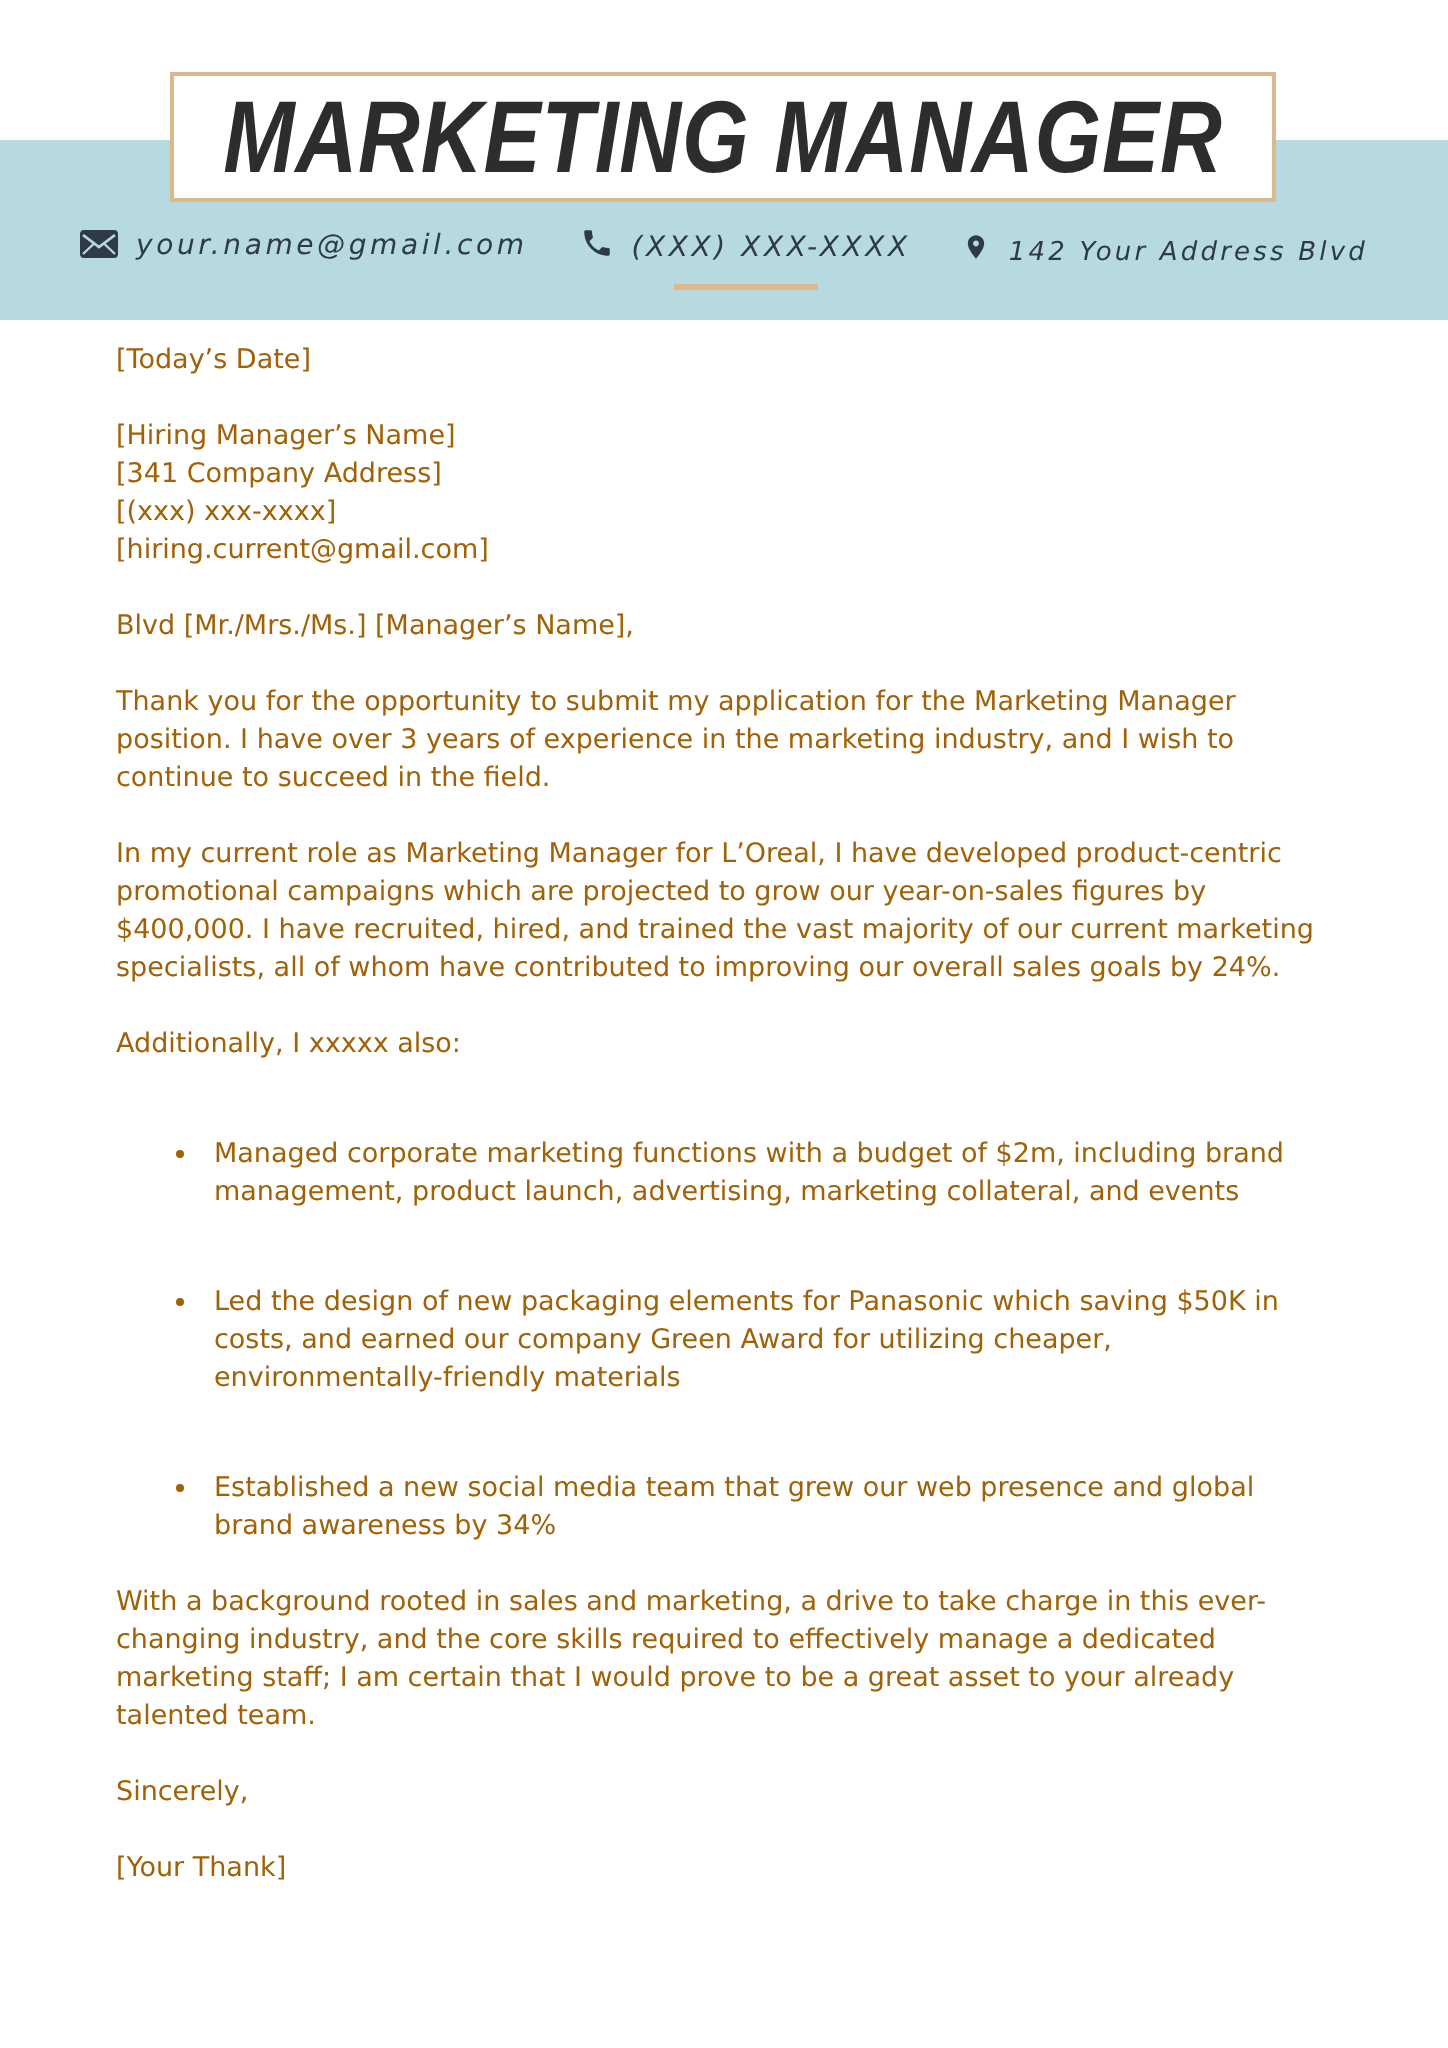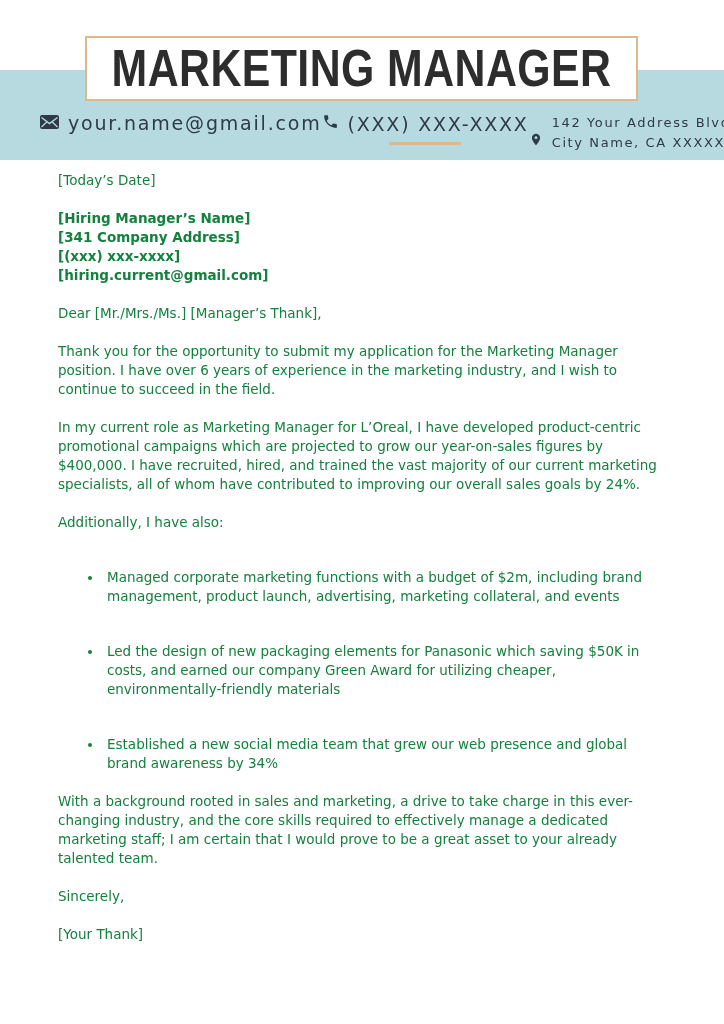--- a/index.html
+++ b/index.html
@@ -3,57 +3,57 @@
 <meta charset="utf-8">
 <style>
   html,body{margin:0;padding:0;}
   body{
     width:724px;height:1024px;background:#ffffff;overflow:hidden;
     font-family:"DejaVu Sans",sans-serif;
   }
   .page{position:relative;width:724px;height:1024px;background:#ffffff;}
 
   
-  .letterhead{position:relative;height:127px;}
+  .letterhead{position:relative;height:127px;font-style:italic;}
   .band{position:absolute;top:70px;left:0;width:724px;height:90px;background:#b7dae1;}
   .title-box{
     position:absolute;top:36px;left:85px;width:553px;height:65px;
     background:#ffffff;border:2px solid #dcb98c;box-sizing:border-box;
     display:flex;align-items:center;justify-content:center;
   }
   .title-box h1{
     margin:0;font-family:"Liberation Sans",sans-serif;font-weight:bold;
     font-size:51px;line-height:1;color:#2d2d2d;white-space:nowrap;
     transform:scaleX(0.84);transform-origin:center;letter-spacing:0.5px;
   }
   .contact-row{
     position:absolute;top:113px;left:40px;width:644px;
     display:flex;justify-content:space-between;align-items:flex-start;
     color:#2e3b46;
   }
   .contact-item{display:flex;align-items:center;gap:9px;}
   .contact-item .ctext{
-    font-size:19px;letter-spacing:1.8px;white-space:nowrap;line-height:20px;
+    font-size:14px;letter-spacing:1.8px;white-space:nowrap;line-height:20px;
   }
   .contact-phone{position:relative;justify-content:space-between;}
   .phone-underline{
     position:absolute;left:50%;bottom:-11px;transform:translateX(-50%);
     width:72px;height:3px;background:#dcb98c;
   }
   .contact-address{align-items:flex-end;}
   .contact-address svg{margin-top:1px;}
   .addr-lines{font-size:13px;line-height:20px;letter-spacing:1.6px;white-space:nowrap;}
 
   
   .letter{
     padding:44px 56px 0 58px;
-    font-size:13.5px;line-height:19px;color:#15803d;
+    font-size:13.5px;line-height:19px;color:#a16207;
   }
   .letter p{margin:0 0 19px 0;}
-  .recipient{margin:0 0 19px 0;font-weight:bold;}
+  .recipient{margin:0 0 19px 0;}
   .letter ul{margin:0 0 19px 0;padding:0 0 0 45px;list-style:disc;}
   .letter li{padding-left:4px;margin-top:36px;}
 </style>
 </head>
 <body>
 
 <div class="page">
 
   <header class="letterhead">
     <div class="band"></div>
@@ -86,43 +86,42 @@
       </div>
 
       <div class="contact-item contact-address">
         <span>
           <svg width="14" height="19" viewBox="0 0 24 24">
             <path fill="#2e3b46" d="M12 2C8.13 2 5 5.13 5 9c0 5.25 7 13 7 13s7-7.75 7-13c0-3.87-3.13-7-7-7zm0 9.5c-1.38 0-2.5-1.12-2.5-2.5S10.62 6.5 12 6.5s2.5 1.12 2.5 2.5-1.12 2.5-2.5 2.5z"></path>
           </svg>
         </span>
         <div class="addr-lines">
           <div>142 Your Address Blvd</div>
-          <div>City Name, CA XXXXX</div>
         </div>
       </div>
 
     </div>
   </header>
 
   <main class="letter">
     <p>[Today’s Date]</p>
 
     <div class="recipient">
       <div>[Hiring Manager’s Name]</div>
       <div>[341 Company Address]</div>
       <div>[(xxx) xxx-xxxx]</div>
       <div>[hiring.current@gmail.com]</div>
     </div>
 
-    <p>Dear [Mr./Mrs./Ms.] [Manager’s Thank],</p>
+    <p>Blvd [Mr./Mrs./Ms.] [Manager’s Name],</p>
 
-    <p>Thank you for the opportunity to submit my application for the Marketing Manager position. I have over 6 years of experience in the marketing industry, and I wish to continue to succeed in the field.</p>
+    <p>Thank you for the opportunity to submit my application for the Marketing Manager position. I have over 3 years of experience in the marketing industry, and I wish to continue to succeed in the field.</p>
     <p>In my current role as Marketing Manager for L’Oreal, I have developed product-centric promotional campaigns which are projected to grow our year-on-sales figures by $400,000. I have recruited, hired, and trained the vast majority of our current marketing specialists, all of whom have contributed to improving our overall sales goals by 24%.</p>
 
-    <p>Additionally, I have also:</p>
+    <p>Additionally, I xxxxx also:</p>
 
     <ul>
       <li>Managed corporate marketing functions with a budget of $2m, including brand management, product launch, advertising, marketing collateral, and events</li>
       <li>Led the design of new packaging elements for Panasonic which saving $50K in costs, and earned our company Green Award for utilizing cheaper, environmentally-friendly materials</li>
       <li>Established a new social media team that grew our web presence and global brand awareness by 34%</li>
     </ul>
 
     <p>With a background rooted in sales and marketing, a drive to take charge in this ever-changing industry, and the core skills required to effectively manage a dedicated marketing staff; I am certain that I would prove to be a great asset to your already talented team.</p>
 
     <p>Sincerely,</p>

